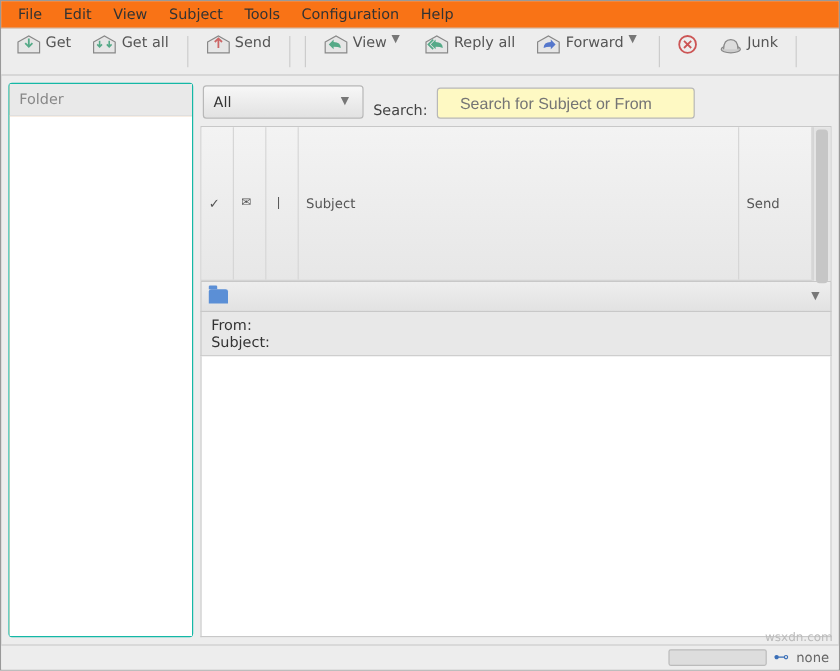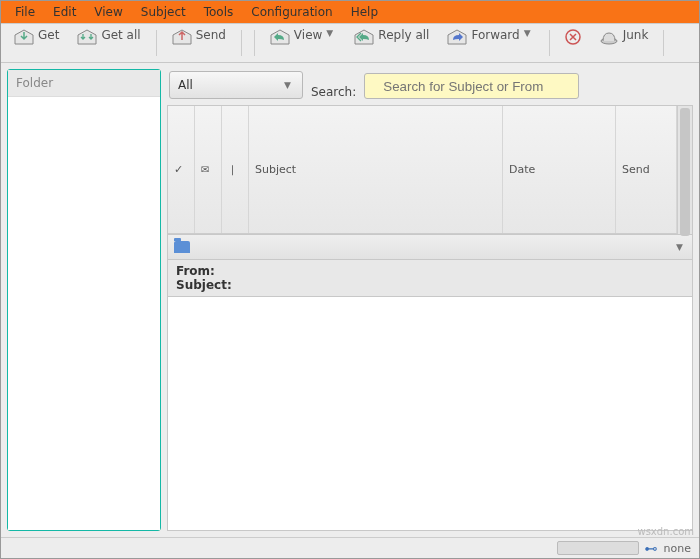--- a/index.html
+++ b/index.html
@@ -22,21 +22,21 @@
 .sinput{flex:0 0 170px;height:24px;border:1px solid #b8b8b8;border-radius:3px;background:#fef9c3;padding:0 18px;color:#888}
 .listpane{border:1px solid #c8c8c8;background:#fff;height:128px;position:relative;display:flex}
 .listhdr{display:flex;height:20px;background:linear-gradient(#f3f3f3,#e7e7e7);border-bottom:1px solid #ccc;flex:1}
 .hcell{border-right:1px solid #d6d6d6;padding:0 6px;display:flex;align-items:center;color:#555;font-size:11px}
 .vscroll{width:14px;background:#e4e4e4;border-left:1px solid #ccc}
 .vscroll .thumb{width:10px;margin:2px auto;height:100%;background:#c6c6c6;border-radius:3px}
 .pathbar{height:24px;background:linear-gradient(#eeeeee,#e2e2e2);border:1px solid #c8c8c8;border-top:none;display:flex;align-items:center;padding:0 6px;justify-content:space-between}
 .folderic{width:16px;height:12px;background:#5b8fd6;border-radius:2px 2px 0 0;position:relative}
 .folderic:before{content:"";position:absolute;top:-3px;left:0;width:7px;height:3px;background:#5b8fd6;border-radius:1px 1px 0 0}
 .hdrpane{background:#e8e8e8;border:1px solid #c8c8c8;border-top:none;padding:4px 8px;color:#333}
-.hdrpane b{font-weight:bold}
+.hdrpane b{font-weight:normal}
 .msgpane{flex:1;background:#fff;border:1px solid #c8c8c8;border-top:none}
 .status{height:20px;background:#ededed;border-top:1px solid #ccc;display:flex;align-items:center;justify-content:flex-end;padding:0 8px;gap:6px;color:#666;font-size:11px}
 .status .prog{width:80px;height:12px;background:#ddd;border:1px solid #bbb;border-radius:2px}
 .netic{color:#3a6fb7;font-size:13px}
 svg{display:block}
 .watermark{position:absolute;right:6px;bottom:22px;font-size:10px;color:#bbb}
 </style>
 </head>
 <body>
 
@@ -155,21 +155,20 @@
         <div style="flex:1;display:flex;flex-direction:column">
           <div class="listhdr">
             <div class="hcell" style="width:14px">✓</div>
             <div class="hcell" style="width:14px">
                 <span style="font-size:10px">✉</span>
               </div>
             <div class="hcell" style="width:14px">
                 <span style="font-size:10px">❘</span>
               </div>
             <div class="hcell" style="flex:1">Subject</div>
-            <div class="hcell" style="width:100px">Date</div>
             <div class="hcell" style="width:48px">Send</div>
           </div>
         </div>
         <div class="vscroll">
             <div class="thumb"></div>
           </div>
       </div>
 
       <div class="pathbar">
         <span class="folderic"></span>

